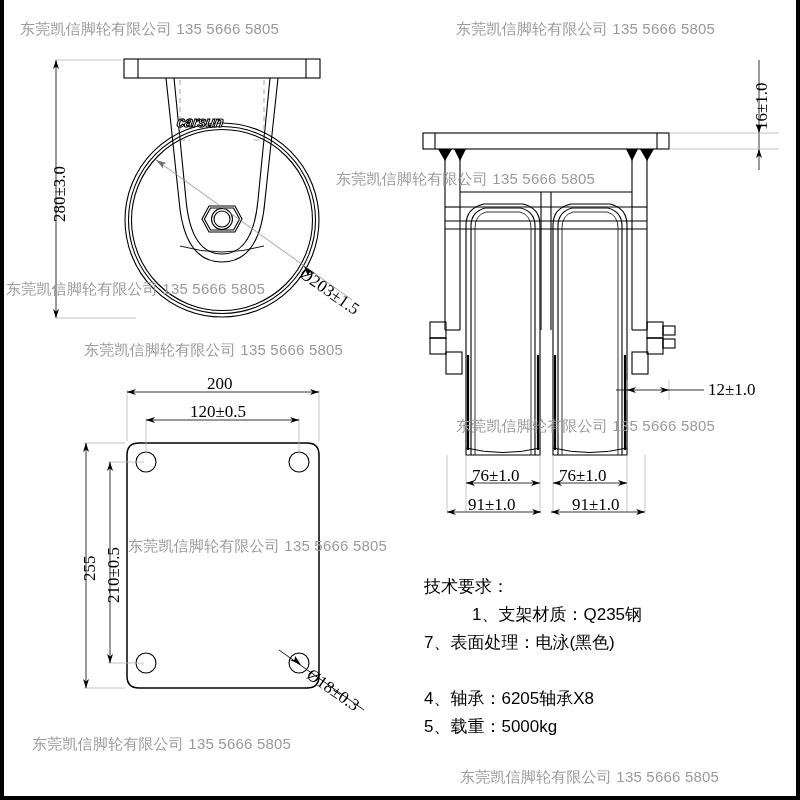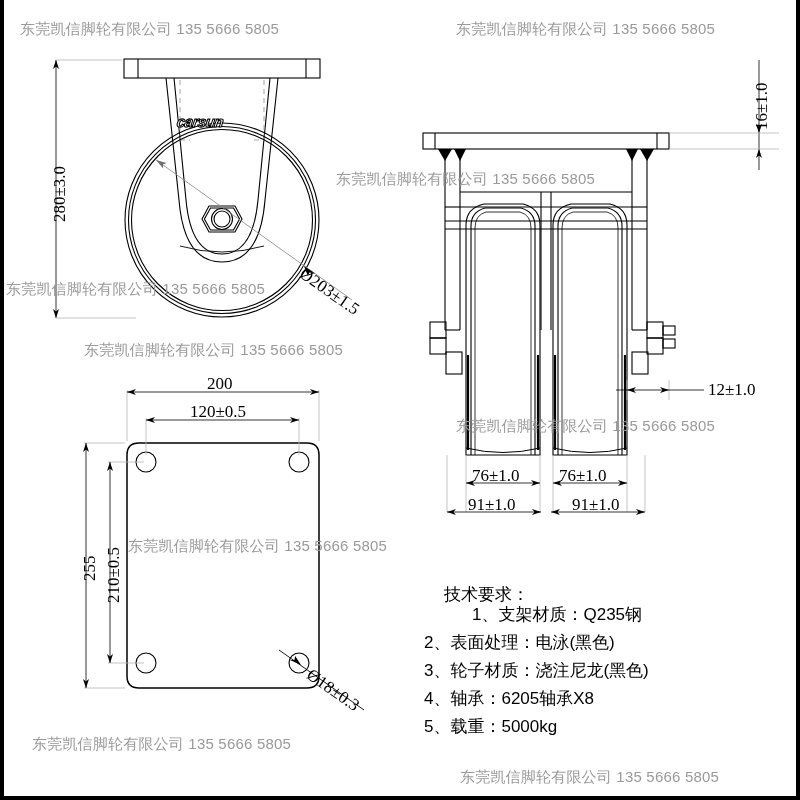--- a/index.html
+++ b/index.html
@@ -244,24 +244,23 @@
   <div class="dim" style="left:203px;top:374px;">200</div>
 
   <div class="dim" style="left:186px;top:402px;">120±0.5</div>
 
   <div class="dim rot" style="left:76px;top:581px;transform:rotate(-90deg);">255</div>
 
   <div class="dim rot" style="left:100px;top:603px;transform:rotate(-90deg);">210±0.5</div>
 
   <div class="dim rot" style="left:310px;top:665px;transform:rotate(35deg);">Ø18±0.3</div>
 
-  <div class="spec" style="left:440px;top:575px;margin-top:8px;">技术要求：</div>
+  <div class="spec" style="left:420px;top:575px;">技术要求：</div>
   <div class="spec" style="left:420px;top:603px;margin-left:48px;">1、支架材质：Q235钢</div>
-  <div class="spec" style="left:420px;top:631px;">2、表面处理：电泳(黑色)</div>
-  <div class="spec" style="left:420px;top:659px;">3、轮子材质：浇注尼龙(黑色)</div>
+  <div class="spec" style="left:420px;top:631px;">7、表面处理：电泳(黑色)</div>
   <div class="spec" style="left:420px;top:687px;">4、轴承：6205轴承X8</div>
   <div class="spec" style="left:420px;top:715px;">5、载重：5000kg</div>
 
   <div id="watermark-layer">
       <div class="wm" style="left: 16px; top: 20px;">东莞凯信脚轮有限公司  135 5666 5805</div>
       <div class="wm" style="left: 452px; top: 20px;">东莞凯信脚轮有限公司  135 5666 5805</div>
       <div class="wm" style="left: 332px; top: 170px;">东莞凯信脚轮有限公司  135 5666 5805</div>
       <div class="wm" style="left: 2px; top: 280px;">东莞凯信脚轮有限公司  135 5666 5805</div>
       <div class="wm" style="left: 80px; top: 341px;">东莞凯信脚轮有限公司  135 5666 5805</div>
       <div class="wm" style="left: 452px; top: 417px;">东莞凯信脚轮有限公司  135 5666 5805</div>

